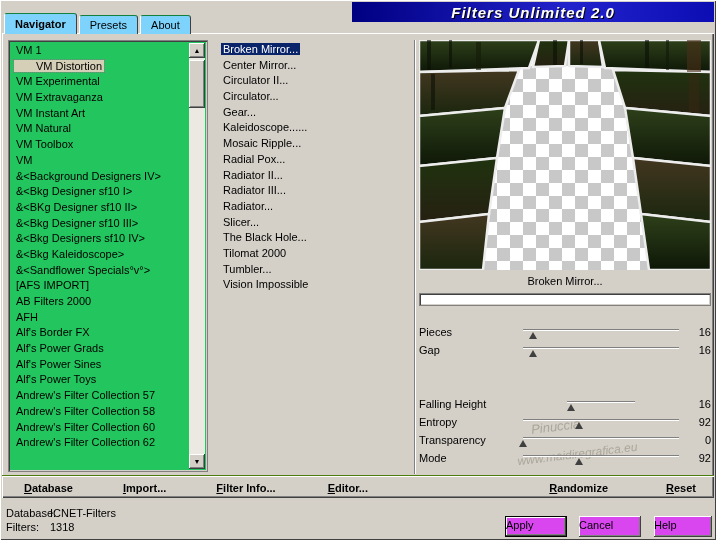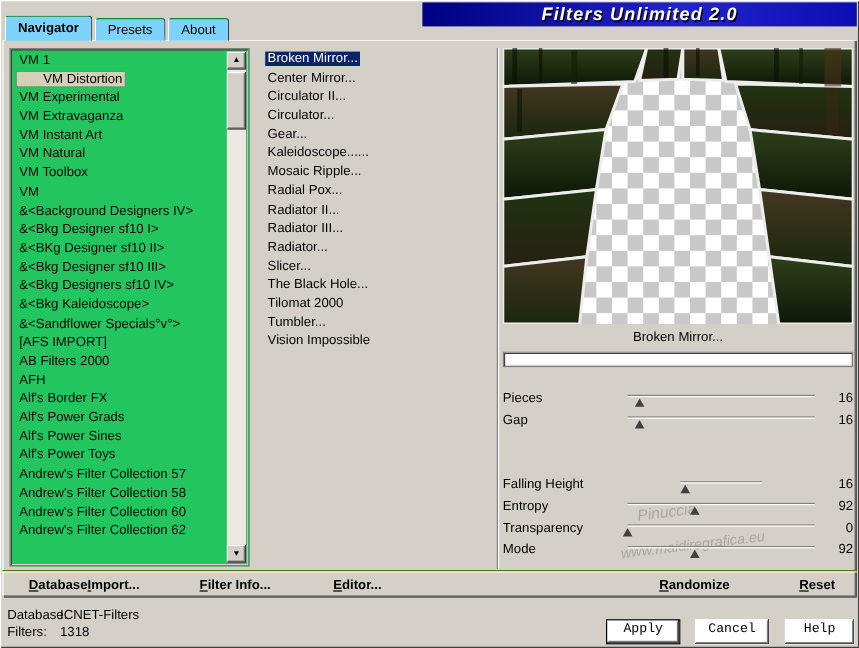--- a/index.html
+++ b/index.html
@@ -89,34 +89,34 @@
   .wm1 { top:-14px; left:112px; font-size:13px; transform:rotate(-7deg); }
   .wm2 { top:14px; left:98px; font-size:12px; transform:rotate(-7deg); }
   
   .actionsrow {
     position:absolute; left:0; right:0; bottom:0; height:23px;
     border-top:1px solid #4d7c0f; box-shadow: inset 0 1px 0 #ffffff;
     display:flex; align-items:center; padding:1px 18px 0 22px;
     font-weight:bold;
   }
   .action { cursor:pointer; white-space:nowrap; }
-  .a-import { }
+  .a-import { margin-left:50px; }
   .a-info { margin-left:50px; }
   .a-editor { margin-left:52px; }
   .a-spacer { flex:1; }
   .a-reset { margin-left:58px; }
   
   .statusbar { position:absolute; left:2px; right:2px; top:500px; height:38px; }
   .status-line { position:absolute; left:4px; white-space:nowrap; }
   .sl1 { top:7px; }
   .sl2 { top:21px; }
   .status-label { display:inline-block; width:44px; }
   .dlg-btn {
-    position:absolute; top:16px; width:62px; height:21px; background:#ffffff;
-    font-family:Liberation Mono, monospace; font-size:11px; text-align:center; line-height:19px;
+    position:absolute; top:16px; width:62px; height:21px; background:#d946ef;
+    font-family:Liberation Sans, sans-serif; font-size:11px; line-height:19px;
     box-shadow: inset -1px -1px 0 #404040, inset 1px 1px 0 #ffffff, inset -2px -2px 0 #808080;
     cursor:pointer;
   }
   .btn-apply { left:503px; border:1px solid #000; line-height:17px; }
   .btn-cancel { left:577px; }
   .btn-help { left:652px; width:58px; }
   u { text-decoration:underline; }
 </style>
 </head>
 <body>

